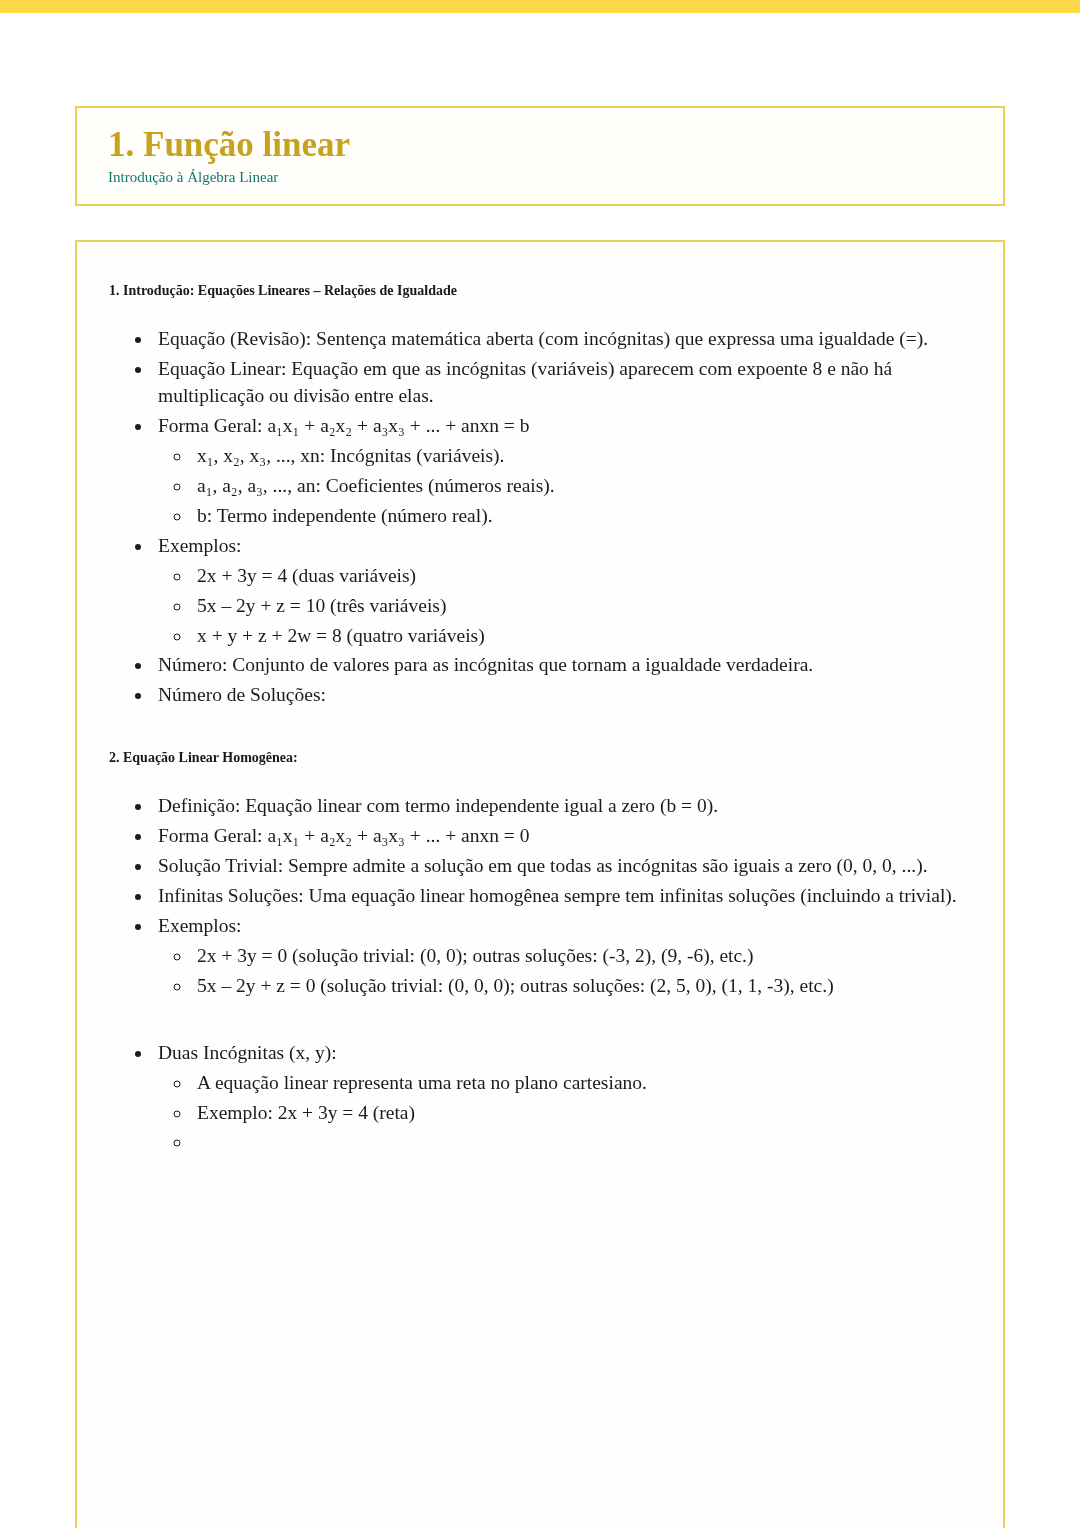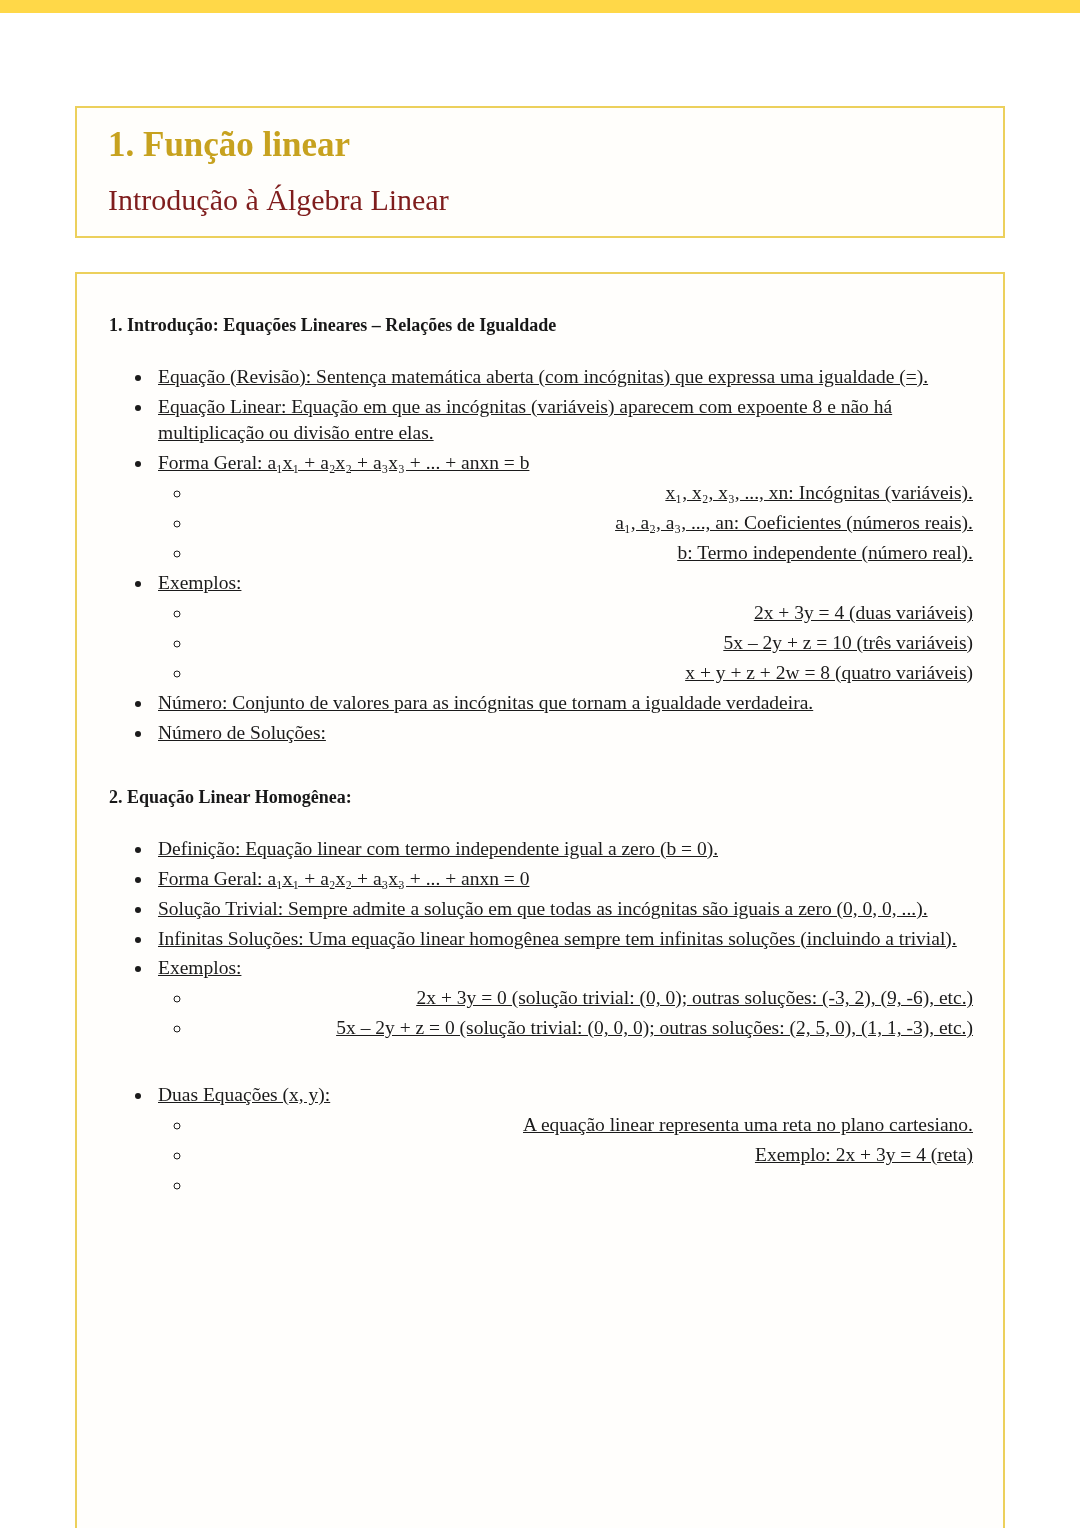--- a/index.html
+++ b/index.html
@@ -24,50 +24,49 @@
     padding: 17px 30px 18px 31px;
   }
   .page-title {
     margin: 0;
     font-size: 35px;
     font-weight: bold;
     color: #c7a21f;
     line-height: 1.15;
   }
   .page-subtitle {
-    font-size: 30px;
-    color: #7f1d1d;
-    margin-top: 17px;
+    font-size: 15px;
+    color: #0f766e;
+    margin-top: 3px;
     line-height: 1.2;
   }
   .content-box {
     margin: 34px 75px 0 75px;
     border: 2px solid #ecd05c;
     background: #fffefc;
     padding: 40px 30px 30px 32px;
     height: 1330px;
   }
   .section-heading {
     margin: 0;
-    font-size: 18px;
+    font-size: 14px;
     font-weight: bold;
     color: #181818;
     line-height: 1.3;
   }
-  ul { margin: 0; text-decoration: underline; }
+  ul { margin: 0; }
   ul.l1 {
     margin: 26px 0 40px 0;
     padding-left: 44px;
     list-style: disc;
   }
   ul.l2 {
     margin: 3px 0 2px 0;
     padding-left: 34px;
     list-style: circle;
-    text-align: right;
   }
   ul.l3 {
     margin: 3px 0 2px 0;
     padding-left: 36px;
     list-style: square;
   }
   ul.l1.last { margin-bottom: 0; }
   li {
     font-size: 19.5px;
     line-height: 1.38;
@@ -155,21 +154,21 @@
           </li>
           <li>
             <span>5x – 2y + z = 0 (solução trivial: (0, 0, 0); outras soluções: (2, 5, 0), (1, 1, -3), etc.)</span>
           </li>
         </ul>
       </li>
     </ul>
 
     <ul class="l1 last">
       <li>
-        <span>Duas Equações (x, y):</span>
+        <span>Duas Incógnitas (x, y):</span>
         <ul class="l2">
           <li>
             <span>A equação linear representa uma reta no plano cartesiano.</span>
           </li>
           <li>
             <span>Exemplo: 2x + 3y = 4 (reta)</span>
           </li>
           <li>
           </li>
         </ul>

